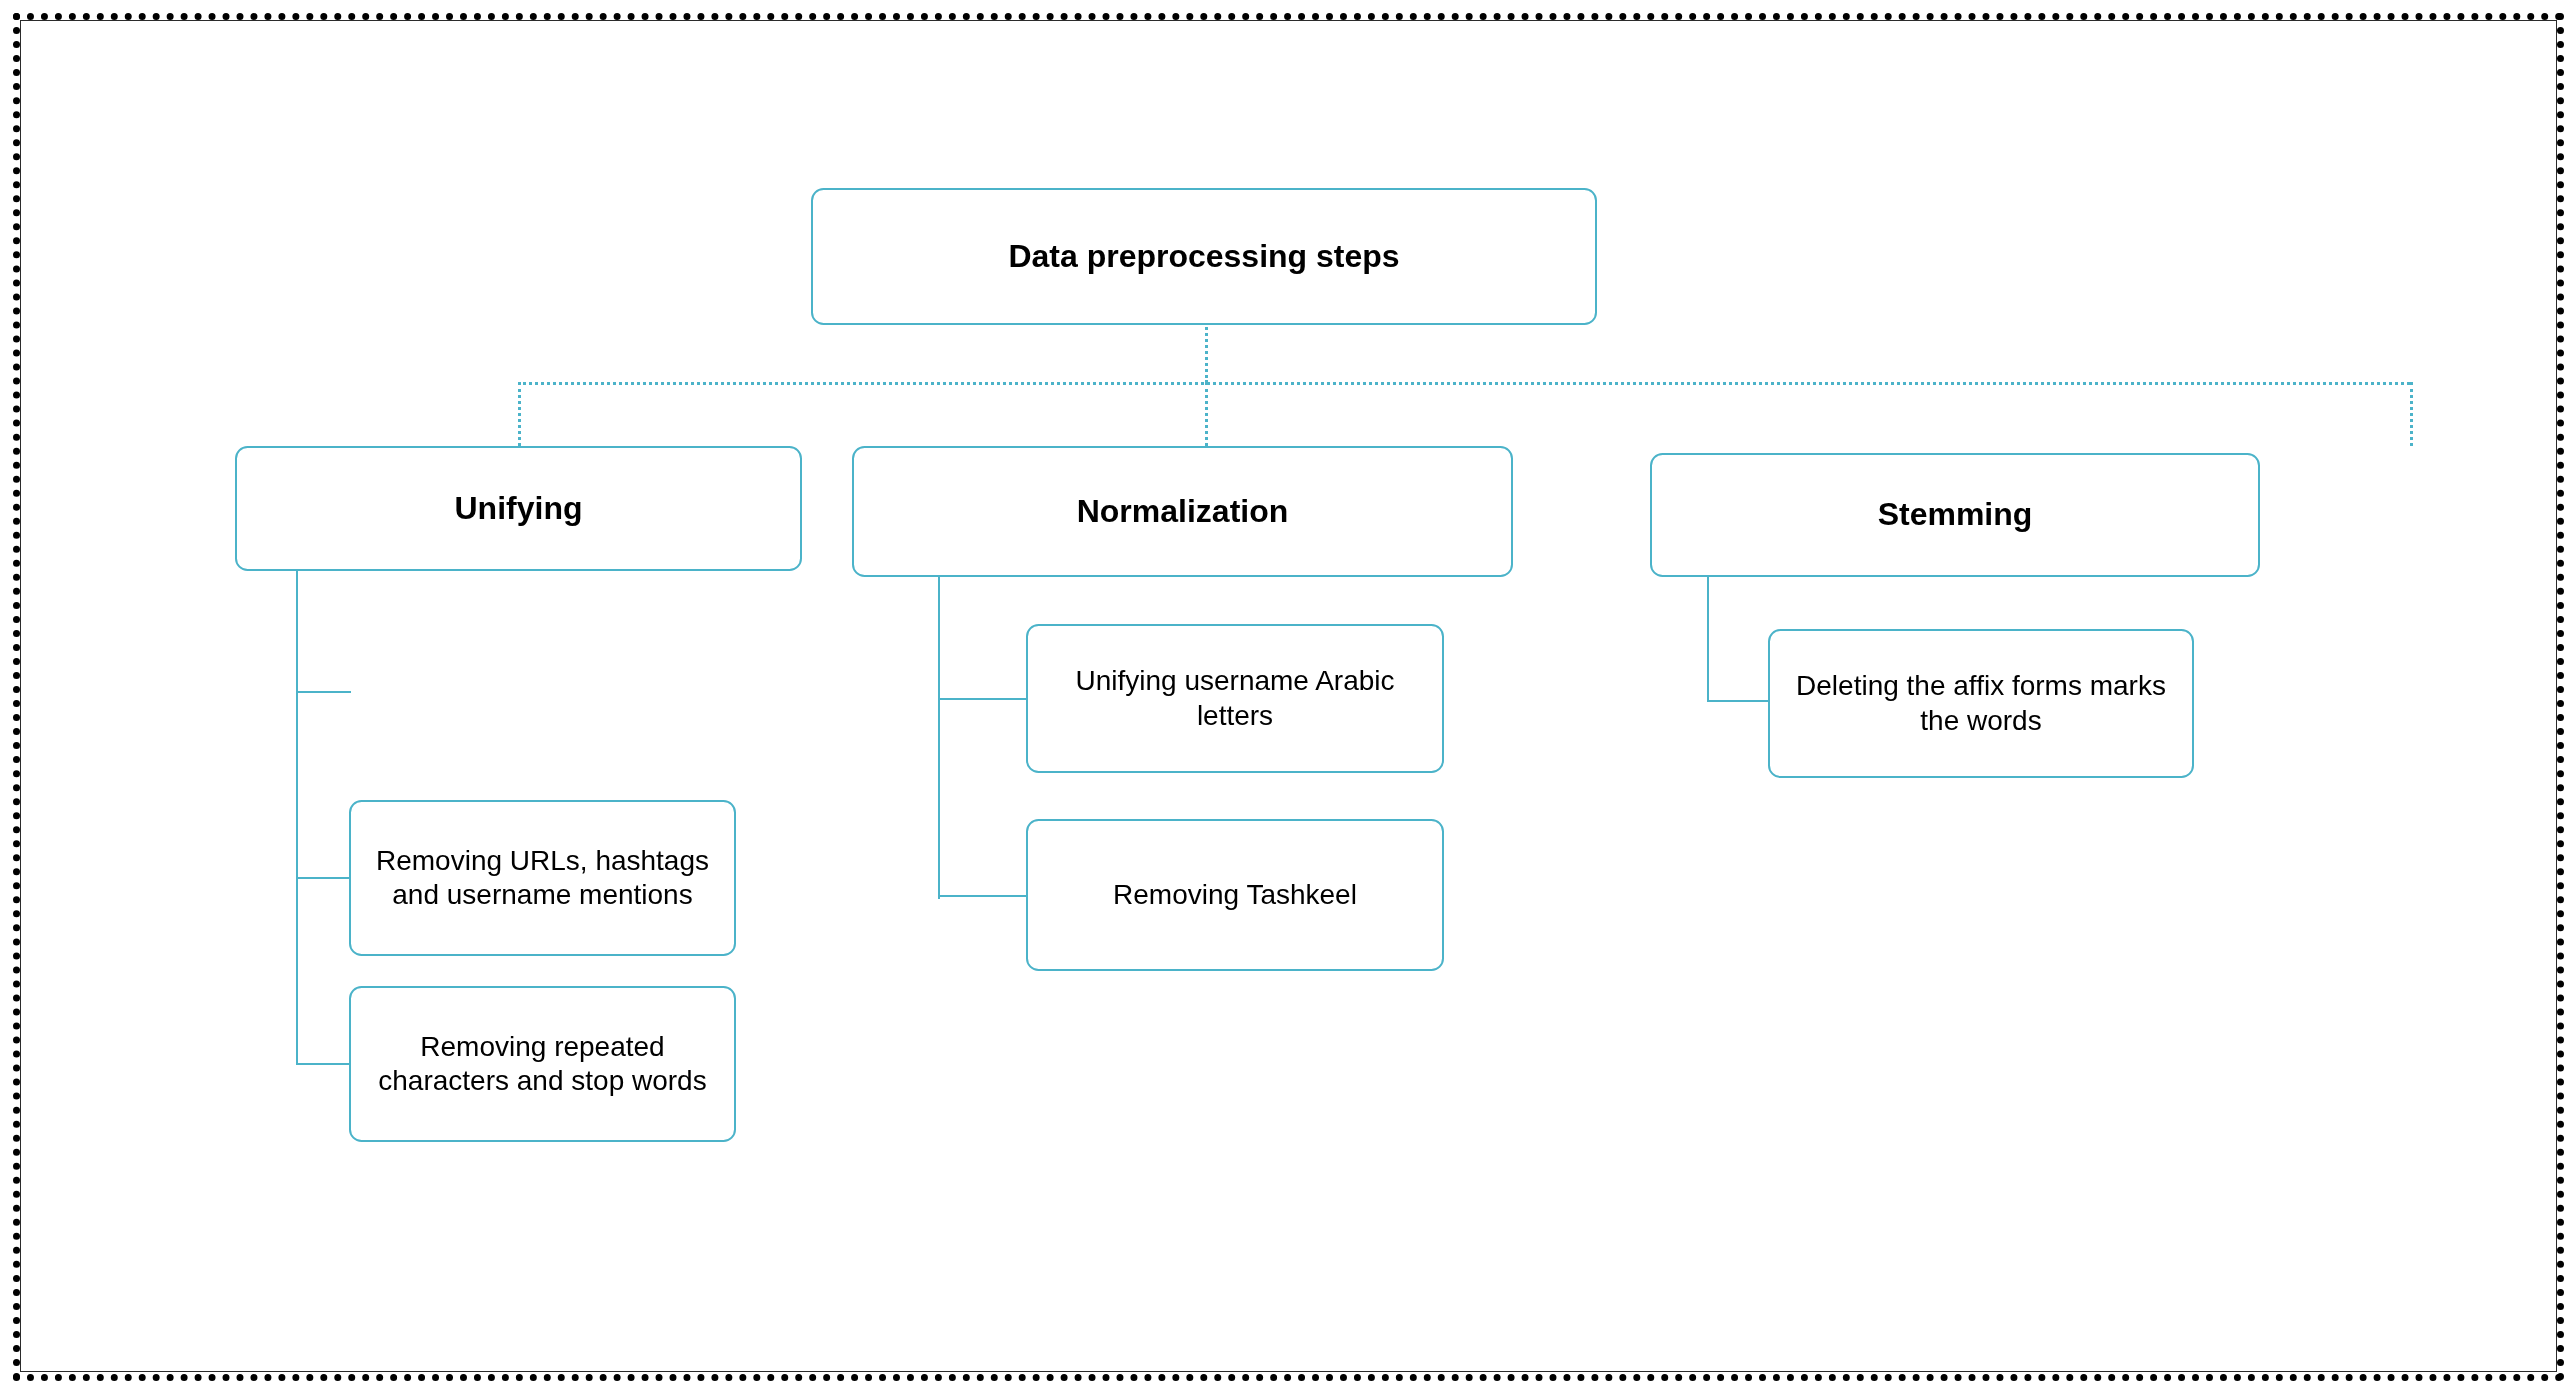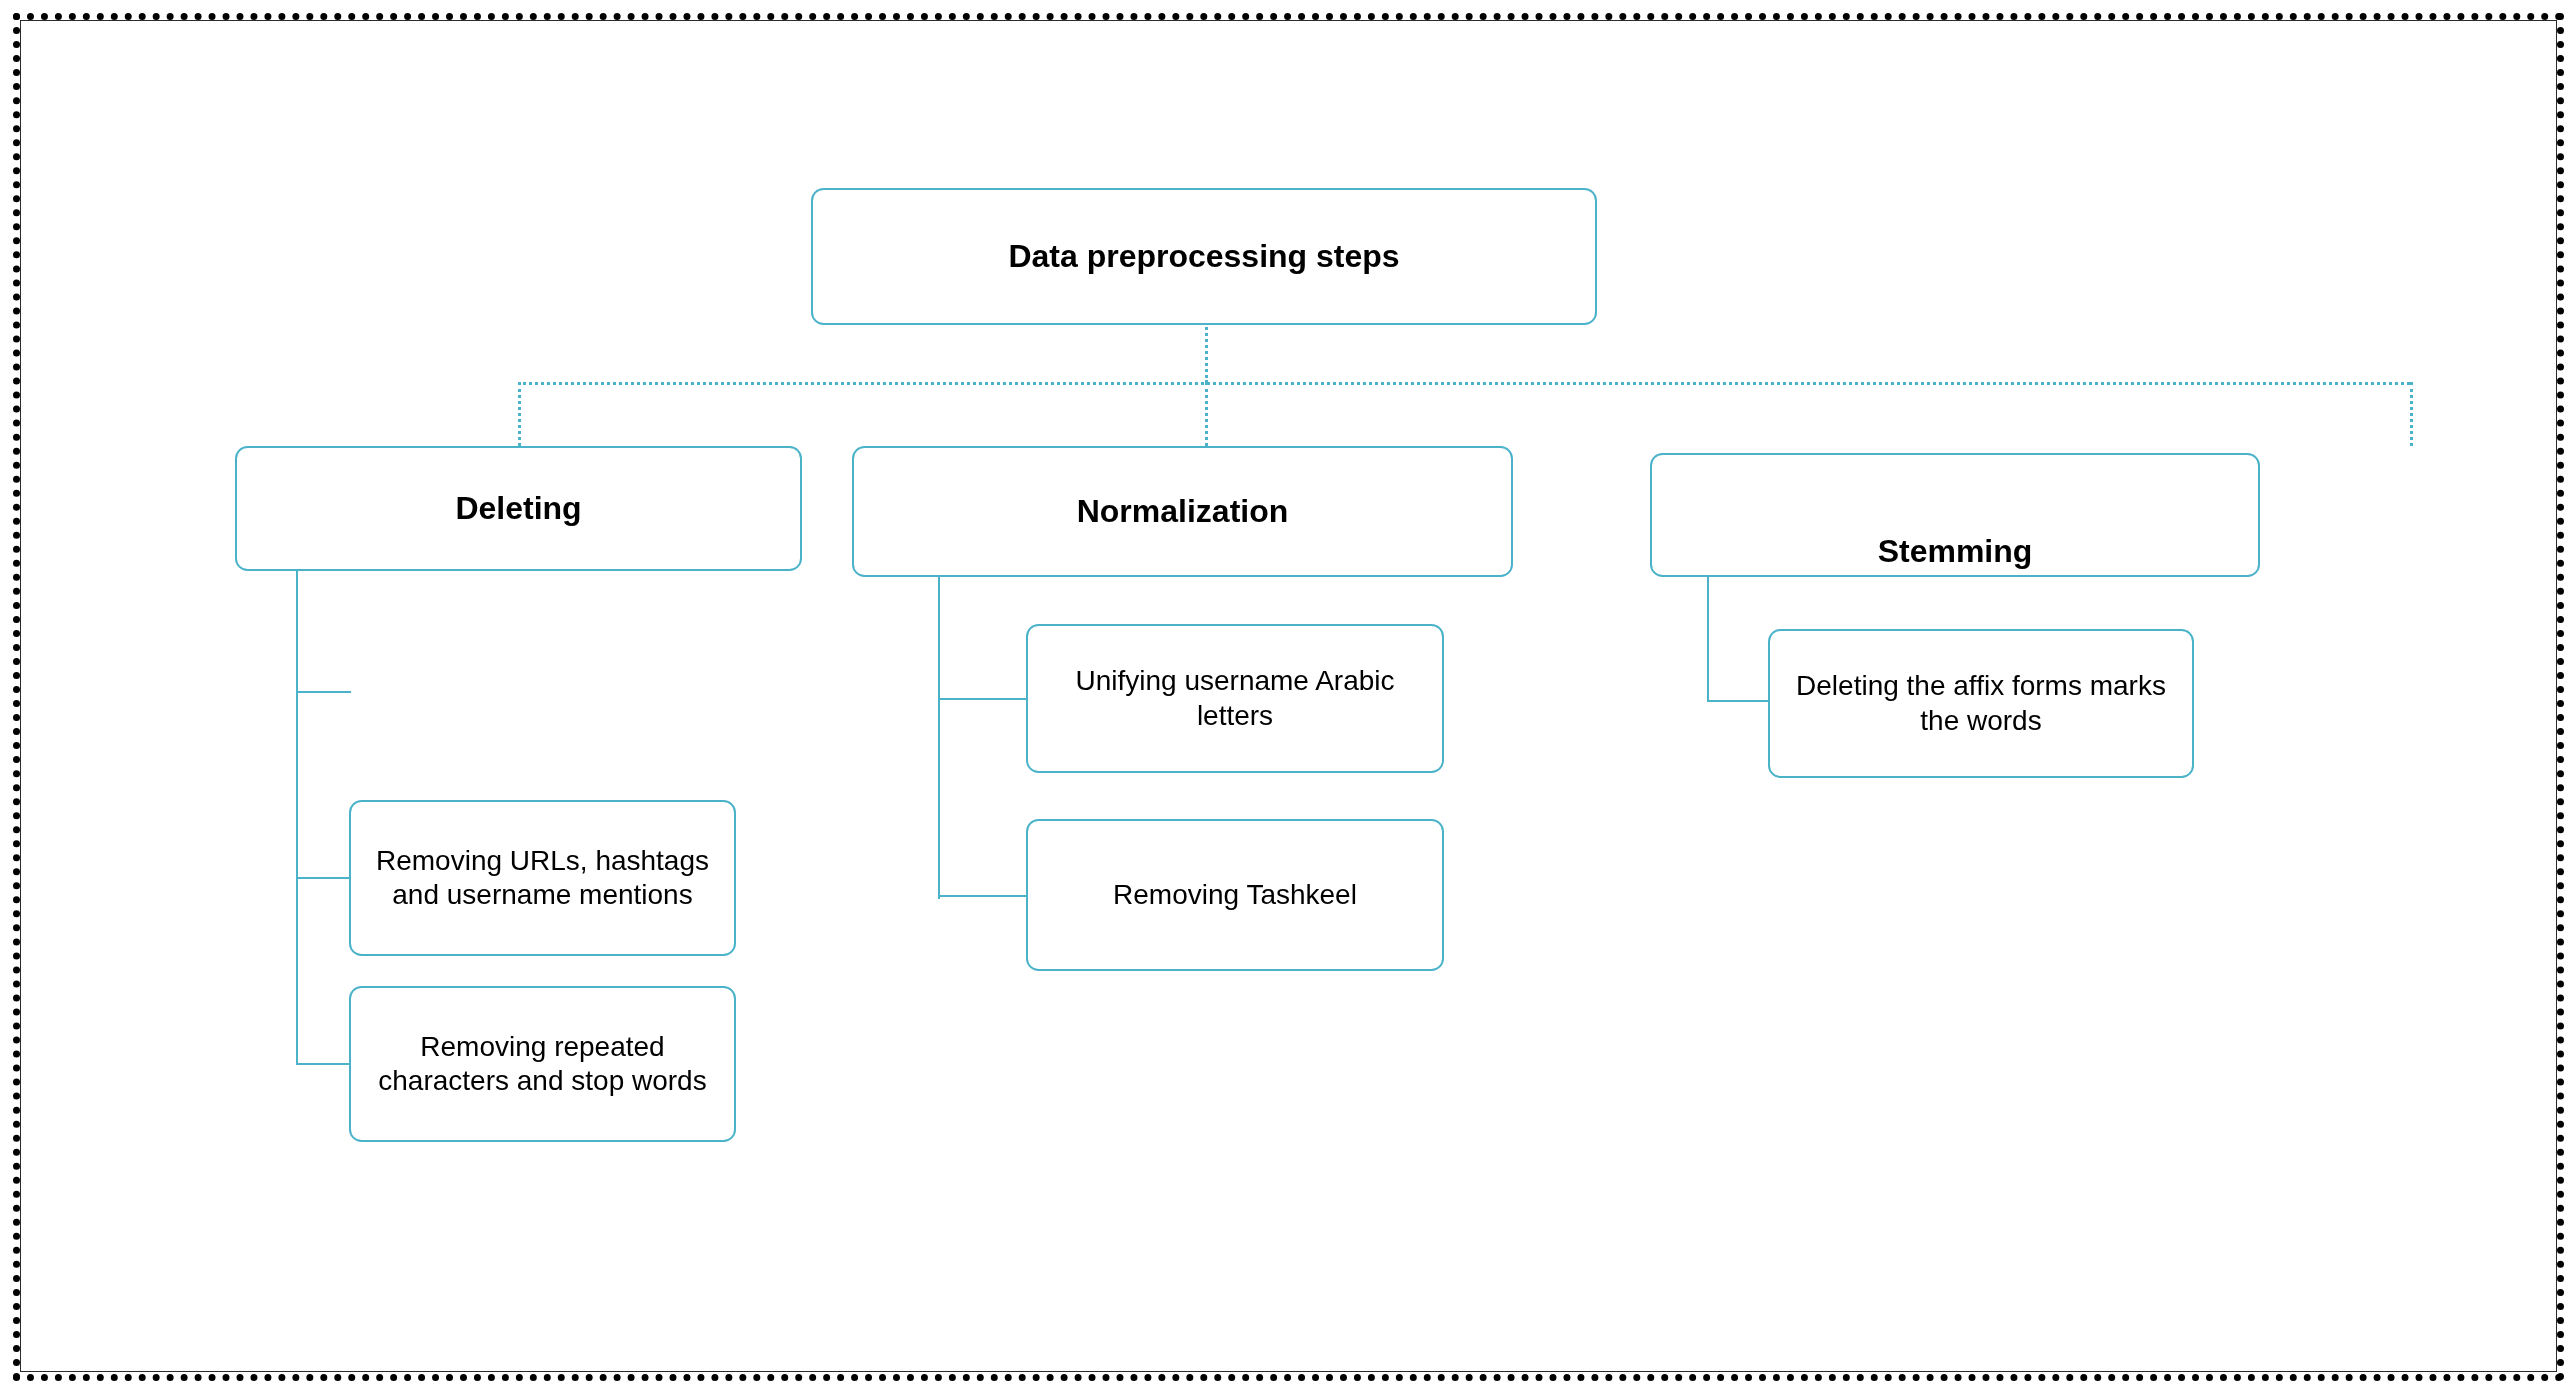--- a/index.html
+++ b/index.html
@@ -104,28 +104,28 @@
   <div class="conn h-solid" style="left:938px; top:895px; width:90px;"></div>
 
   <div class="conn v-solid" style="left:1707px; top:577px; height:125px;"></div>
   <div class="conn h-solid" style="left:1707px; top:700px; width:63px;"></div>
 
   <div class="node root" style="left:811px; top:188px; width:786px; height:137px;">
     <span class="node-label">Data preprocessing steps</span>
   </div>
 
   <div class="node branch" style="left:235px; top:446px; width:567px; height:125px;">
-    <span class="node-label">Deleting</span>
+    <span class="node-label">Unifying</span>
   </div>
 
   <div class="node branch" style="left:852px; top:446px; width:661px; height:131px;align-items:center;">
     <span class="node-label">Normalization</span>
   </div>
 
-  <div class="node branch" style="left:1650px; top:453px; width:610px; height:124px;align-items:flex-end;">
+  <div class="node branch" style="left:1650px; top:453px; width:610px; height:124px;">
     <span class="node-label">Stemming</span>
   </div>
 
 
   <div class="node leaf" style="left:349px; top:800px; width:387px; height:156px;">
     <span class="node-label">Removing URLs, hashtags and username mentions</span>
   </div>
 
   <div class="node leaf" style="left:349px; top:986px; width:387px; height:156px;">
     <span class="node-label">Removing repeated characters and stop words</span>

